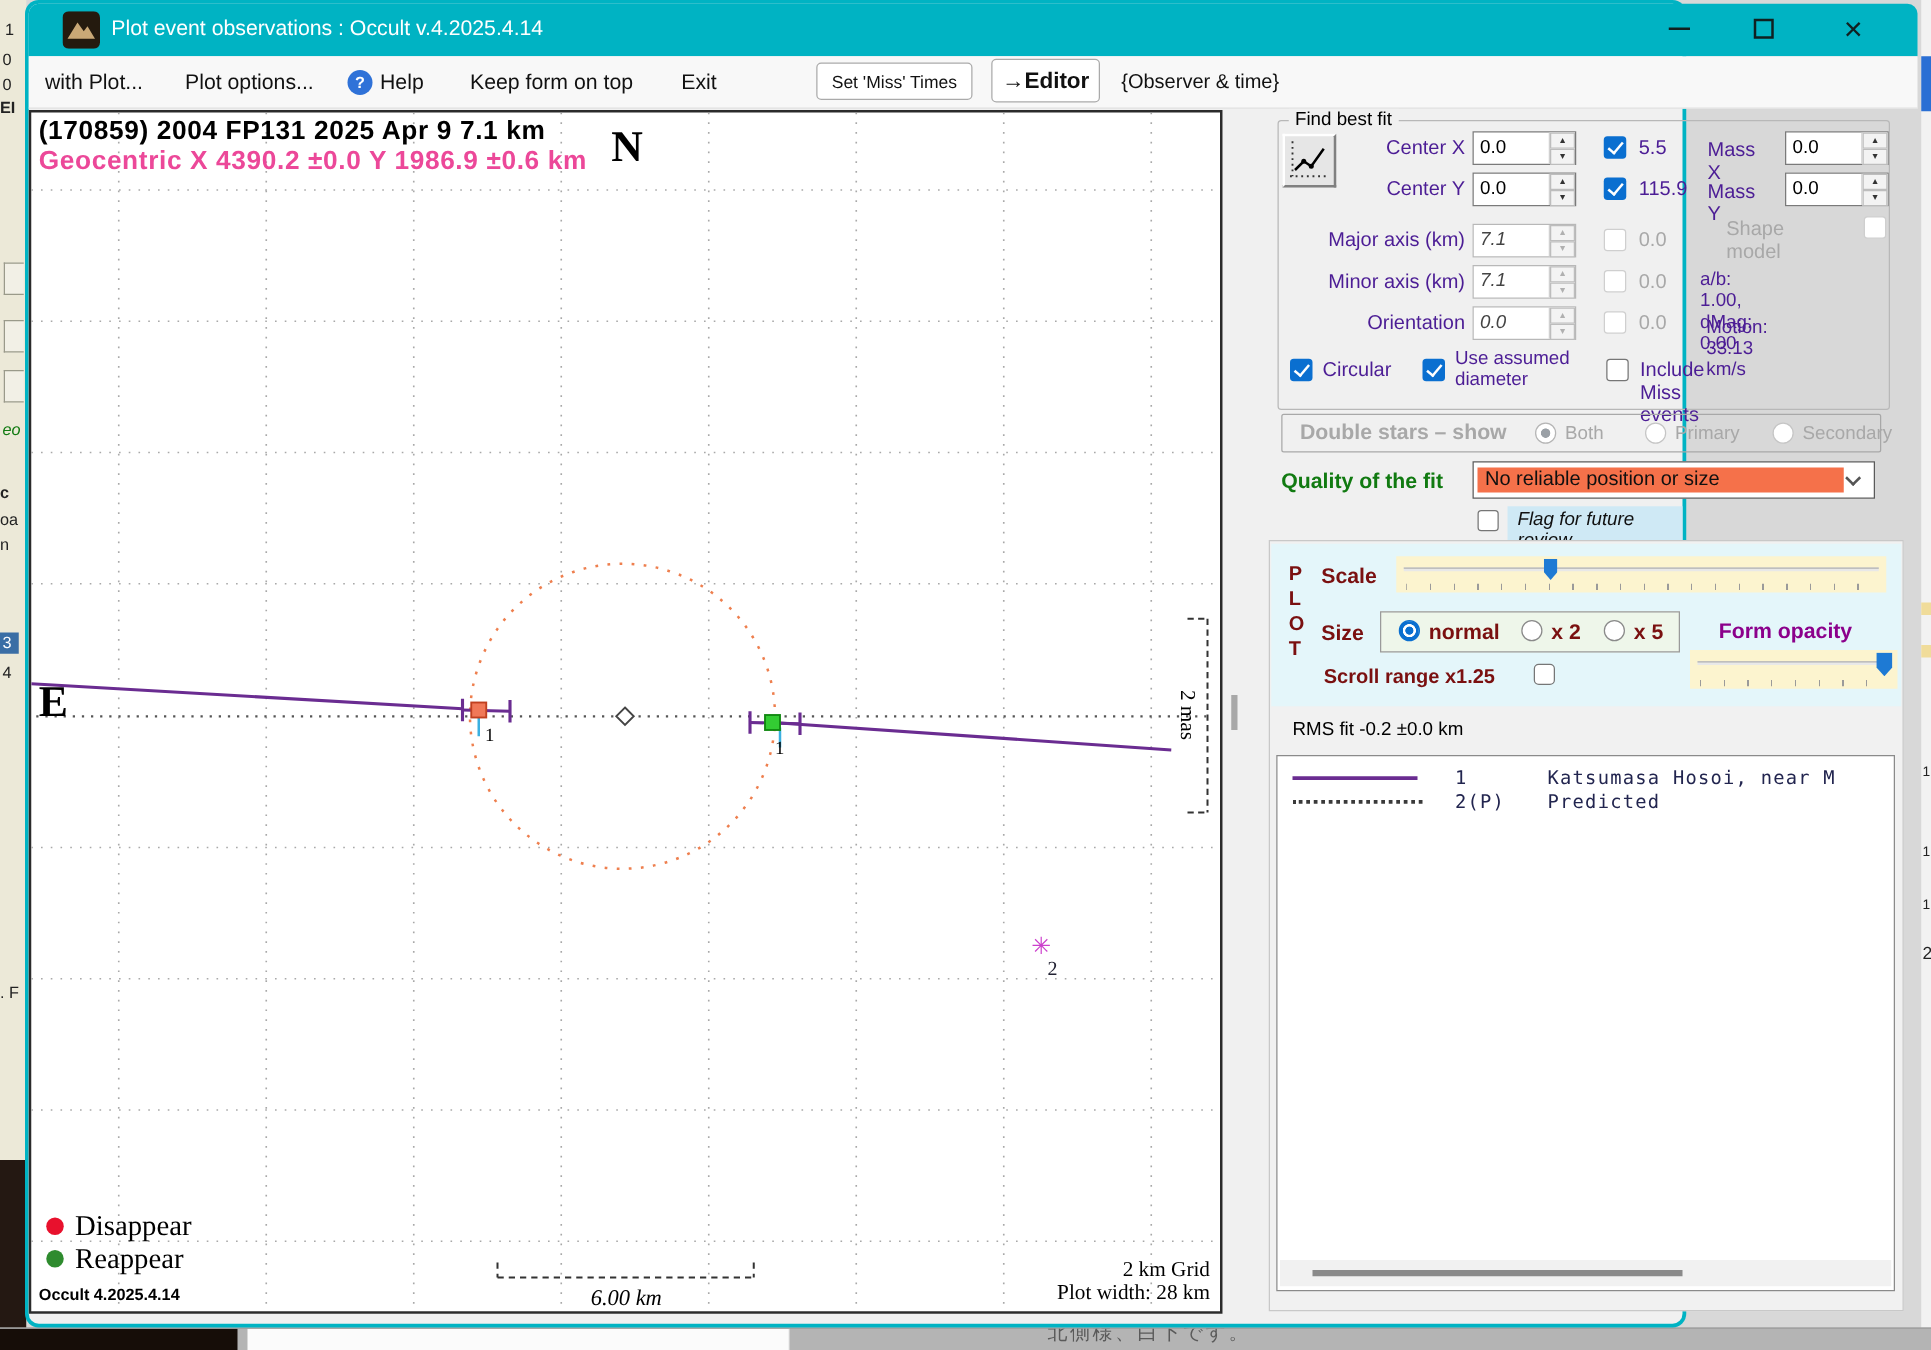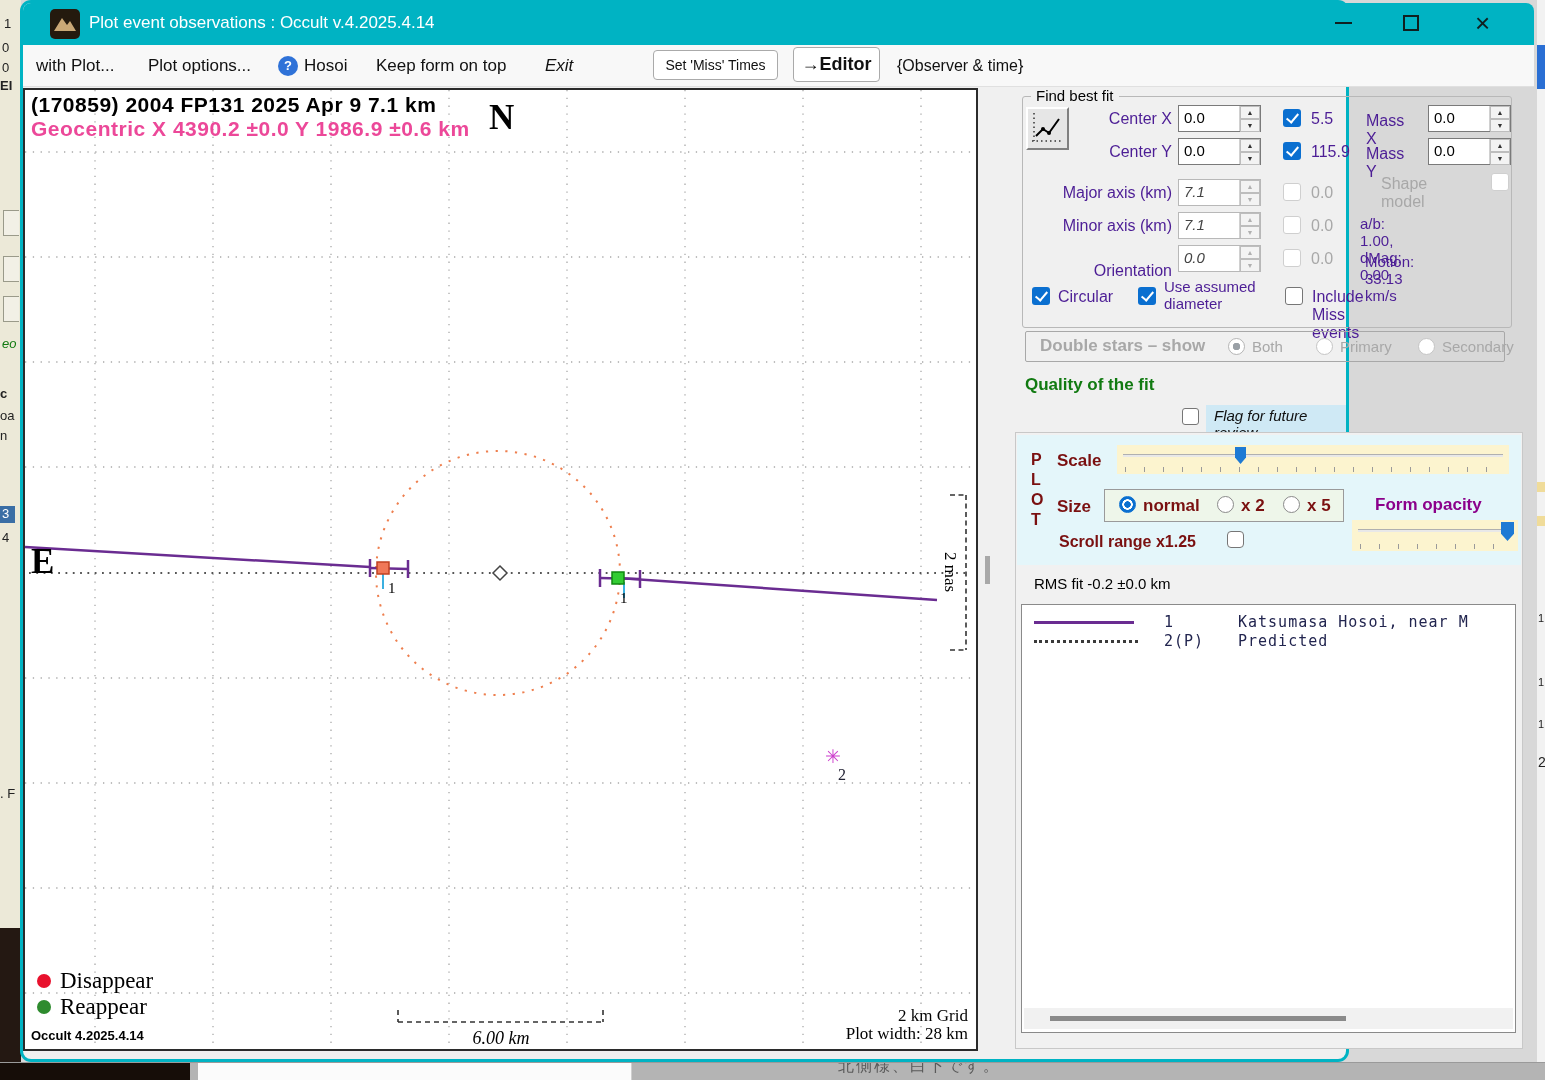--- a/index.html
+++ b/index.html
@@ -155,23 +155,23 @@
     <div class="abs" id="title-text">Plot event observations : Occult v.4.2025.4.14</div>
     <div class="abs" id="btn-min"></div>
     <div class="abs" id="btn-max"></div>
     <div class="abs" id="btn-close">×</div>
   </div>
 
   <div class="abs" id="menubar">
     <span class="mi" style="left:13px;">with Plot...</span>
     <span class="mi" style="left:125px;">Plot options...</span>
     <span id="help-icon">?</span>
-    <span class="mi" style="left:281px;">Hosoi</span>
+    <span class="mi" style="left:281px;">Help</span>
     <span class="mi" style="left:353px;">Keep form on top</span>
-    <span class="mi" style="left:522px;font-style:italic;">Exit</span>
+    <span class="mi" style="left:522px;">Exit</span>
     <span class="mbtn" id="btn-miss">Set 'Miss' Times</span>
     <span class="mbtn" id="btn-editor">→Editor</span>
     <span id="observer-label">{Observer &amp; time}</span>
   </div>
 
   <div class="abs" id="plot">
     <svg width="951" height="959" viewBox="0 0 951 959">
 
       <g stroke="#9a9a9a" stroke-width="1.3" stroke-dasharray="1.3 6.5" opacity="0.85">
         <line x1="70" y1="0" x2="70" y2="959"></line>
@@ -317,21 +317,21 @@
     <div class="v">7.1</div>
     <div class="btns">
         <div>▲</div>
         <div>▼</div>
       </div>
   </div>
   <span class="cb dis" style="left:1260px; top:213px;"></span>
   <div class="lbl gray" style="left:1288px; top:214px;">0.0</div>
   <div class="lbl" style="left:1337px; top:212px; font-size:15px;">a/b: 1.00, dMag: 0.00</div>
 
-  <div class="lbl lbl-r" style="left:999px; top:247px; width:150px;margin-top:12px;">Orientation</div>
+  <div class="lbl lbl-r" style="left:999px; top:247px; width:150px;">Orientation</div>
   <div class="spin dis" style="left:1155px; top:242px;">
     <div class="v">0.0</div>
     <div class="btns">
         <div>▲</div>
         <div>▼</div>
       </div>
   </div>
   <span class="cb dis" style="left:1260px; top:246px;"></span>
   <div class="lbl gray" style="left:1288px; top:247px;">0.0</div>
   <div class="lbl" style="left:1342px; top:250px; font-size:15px;">Motion: 33.13 km/s</div>
@@ -347,20 +347,24 @@
     <div class="lbl gray" style="left:14px; top:4px; font-weight:bold; font-size:17px;">Double stars – show</div>
     <span class="radio selgray" style="left:202px; top:6px;"></span>
     <div class="lbl gray" style="left:226px; top:6px; font-size:15px;">Both</div>
     <span class="radio disoff" style="left:290px; top:6px;"></span>
     <div class="lbl gray" style="left:314px; top:6px; font-size:15px;">Primary</div>
     <span class="radio disoff" style="left:392px; top:6px;"></span>
     <div class="lbl gray" style="left:416px; top:6px; font-size:15px;">Secondary</div>
   </div>
 
   <div class="lbl" id="quality-label" style="left:1002px; top:372px;">Quality of the fit</div>
+  <div id="quality-combo" style="left:1155px; top:366px; width:322px; height:30px;">
+    <div id="quality-sel" style="background:#f5714a;">No reliable position or size</div>
+    <div id="quality-chev"></div>
+  </div>
   <span class="cb off" style="left:1159px; top:405px; width:17px; height:17px;"></span>
   <div class="abs" id="flag-label" style="left:1183px; top:402px;">Flag for future review</div>
 
   <div class="abs" id="lower-panel">
     <div id="plot-cyan">
       <span class="plotletter" style="top:16px;">P</span>
       <span class="plotletter" style="top:36px;">L</span>
       <span class="plotletter" style="top:56px;">O</span>
       <span class="plotletter" style="top:76px;">T</span>
 

